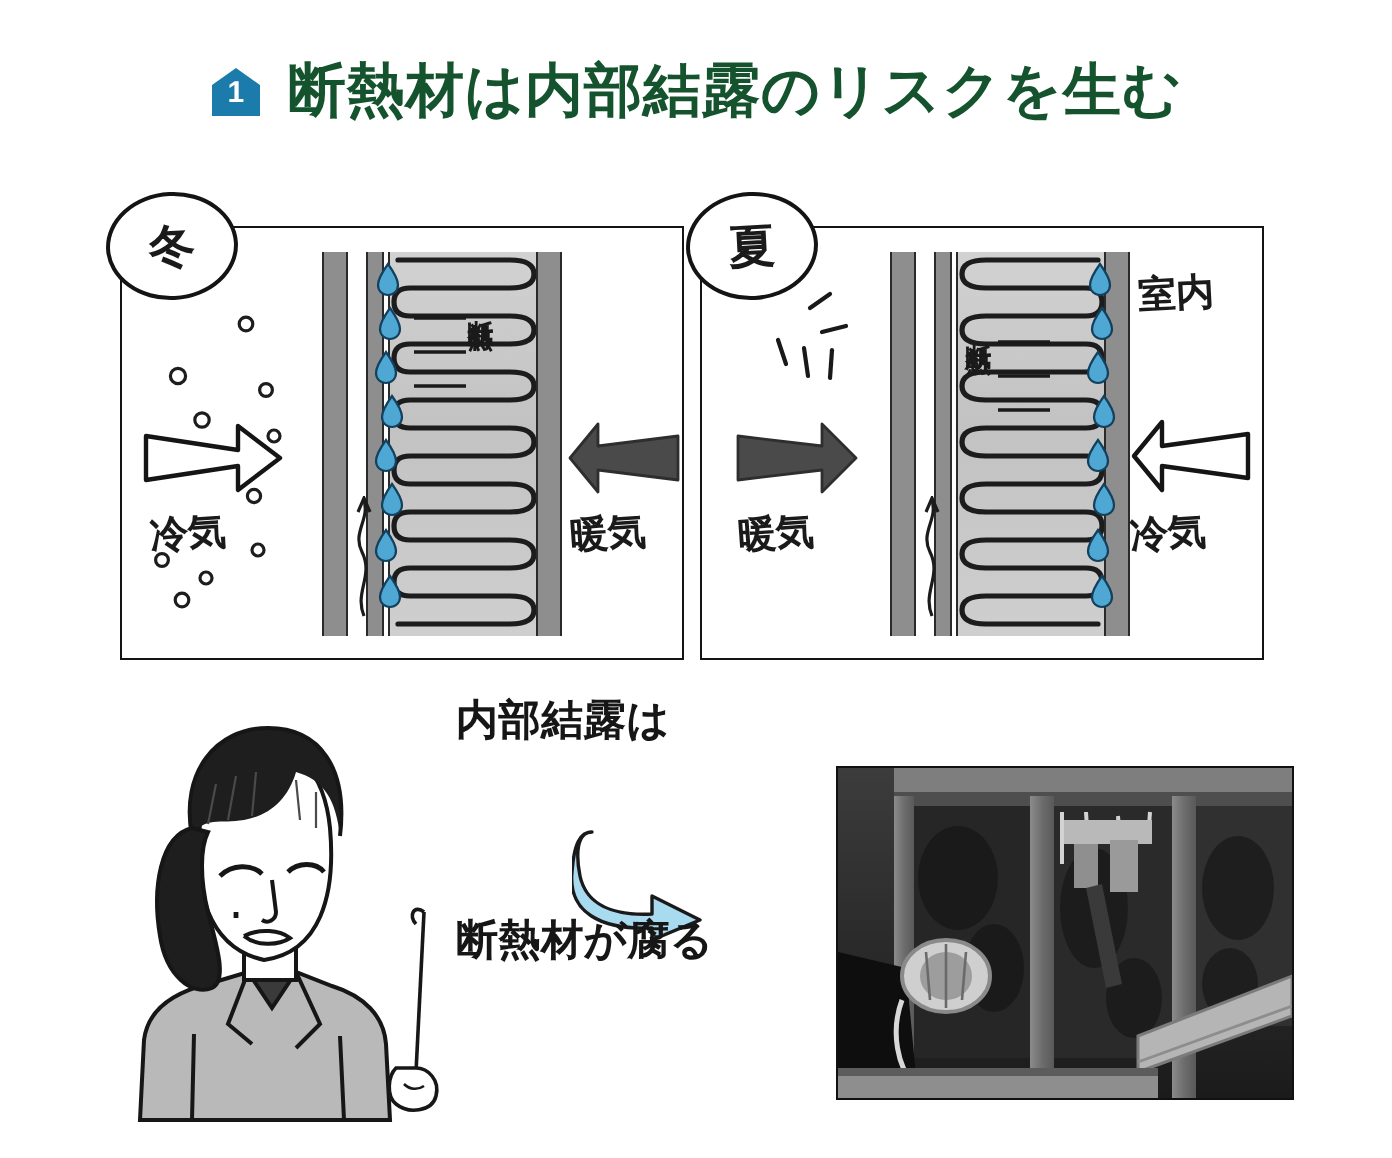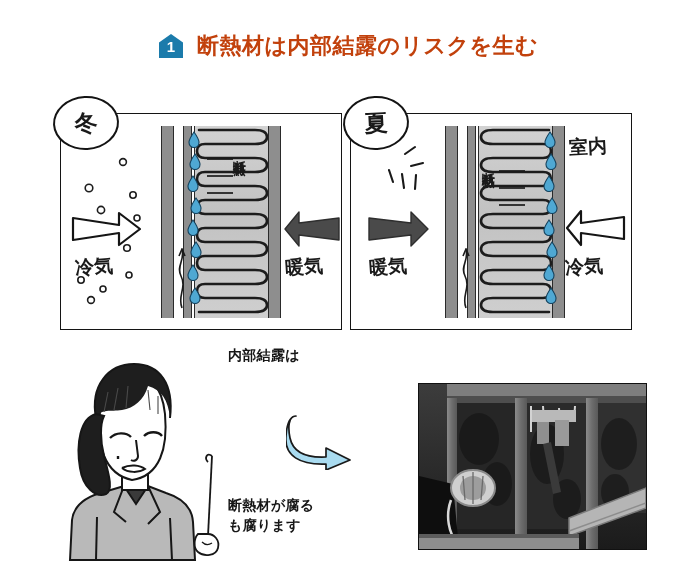--- a/index.html
+++ b/index.html
@@ -17,21 +17,21 @@
     position:relative;width:26px;height:26px;margin-right:13px;flex:0 0 auto;
   }
   #badge svg{display:block;}
   #badge .num{
     position:absolute;left:0;top:0;width:26px;height:26px;
     display:flex;align-items:center;justify-content:center;
     font-size:15px;font-weight:bold;color:#ffffff;line-height:1;
     font-family:"Liberation Sans",sans-serif;
   }
   #title-text{
-    font-size:22px;font-weight:bold;letter-spacing:0.5px;color:#c2410c;
+    font-size:29px;font-weight:bold;letter-spacing:0.5px;color:#14532d;
     font-family:"DejaVu Sans","Liberation Sans",sans-serif;
     white-space:nowrap;
   }
   
   .panel{
     position:absolute;top:113px;width:280px;height:215px;
     border:1.6px solid #141414;background:#ffffff;
   }
   #panel-winter{left:60px;}
   #panel-summer{left:350px;}
@@ -74,26 +74,26 @@
     z-index:6;
   }
   .arrow-svg{position:absolute;}
   .flakes{position:absolute;}
 
   
   #person{position:absolute;left:52px;top:352px;width:175px;height:210px;}
   #notes{position:absolute;left:228px;top:346px;width:185px;height:212px;}
   .hnote{
     position:absolute;left:0;width:185px;
-    font-size:14px;font-weight:bold;line-height:1.42;color:#161616;
+    font-size:21px;font-weight:bold;line-height:1.42;color:#161616;
     font-family:"DejaVu Sans","Liberation Sans",sans-serif;
     letter-spacing:0.3px;
   }
   #note-top{top:0;}
-  #note-bottom{top:110px;margin-top:40px;}
+  #note-bottom{top:110px;}
   #curve-arrow{position:absolute;left:58px;top:66px;width:72px;height:58px;}
 
   #photo{
     position:absolute;left:418px;top:383px;width:227px;height:165px;
     overflow:hidden;background:#2b2b2b;border:1px solid #111;
   }
   #photo svg{display:block;}
 </style>
 </head>
 <body>
@@ -289,21 +289,20 @@
   <div class="hnote" id="note-top">
     <div>内部結露は</div>
   </div>
 
   <svg id="curve-arrow" viewBox="0 0 72 58">
     <path d="M10 4 C2 4 2 16 4 26 C7 40 20 46 40 45 L40 36 L64 48 L40 58 L40 52 C14 53 -2 44 0 24 C1 10 4 4 10 4 Z" fill="#a9dbf0" stroke="#1a1a1a" stroke-width="1.7" stroke-linejoin="round"></path>
   </svg>
 
   <div class="hnote" id="note-bottom">
     <div>断熱材が腐る</div>
-    <div>も腐ります</div>
   </div>
 </div>
 
 <div id="photo">
   <svg width="227" height="165" viewBox="0 0 227 165">
     <defs>
       <linearGradient id="dk" x1="0" y1="0" x2="0" y2="1">
         <stop offset="0" stop-color="#3c3c3c"></stop>
           <stop offset="1" stop-color="#1b1b1b"></stop>
       </linearGradient>

